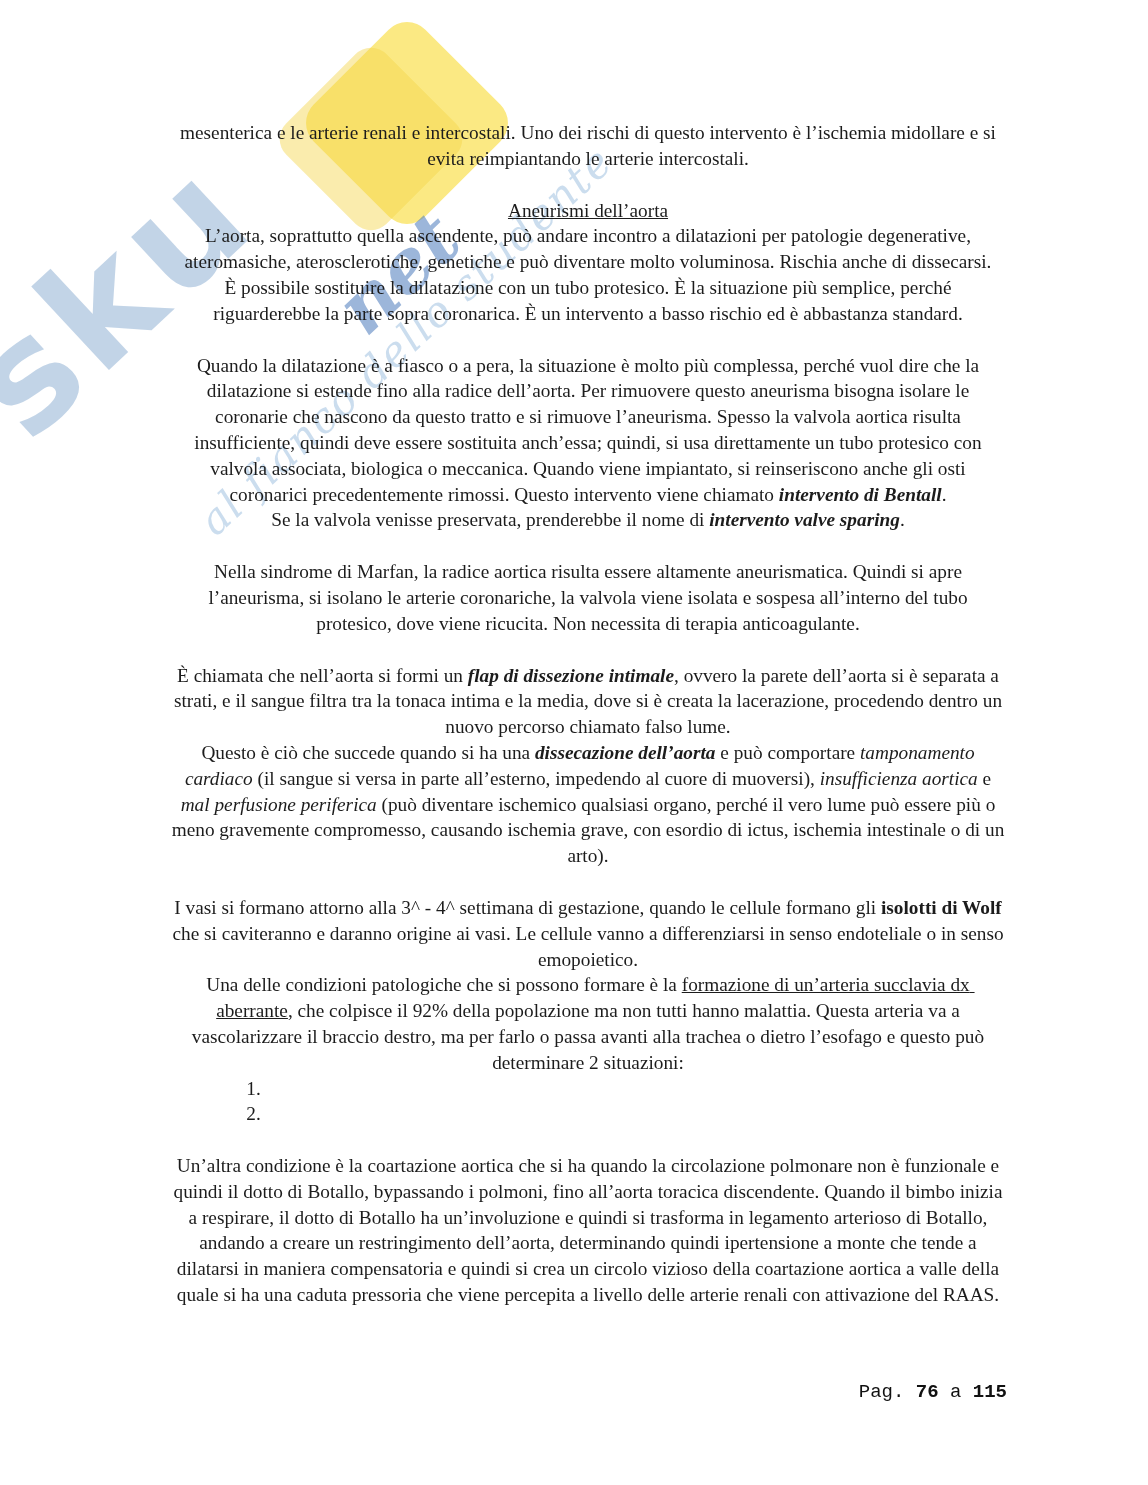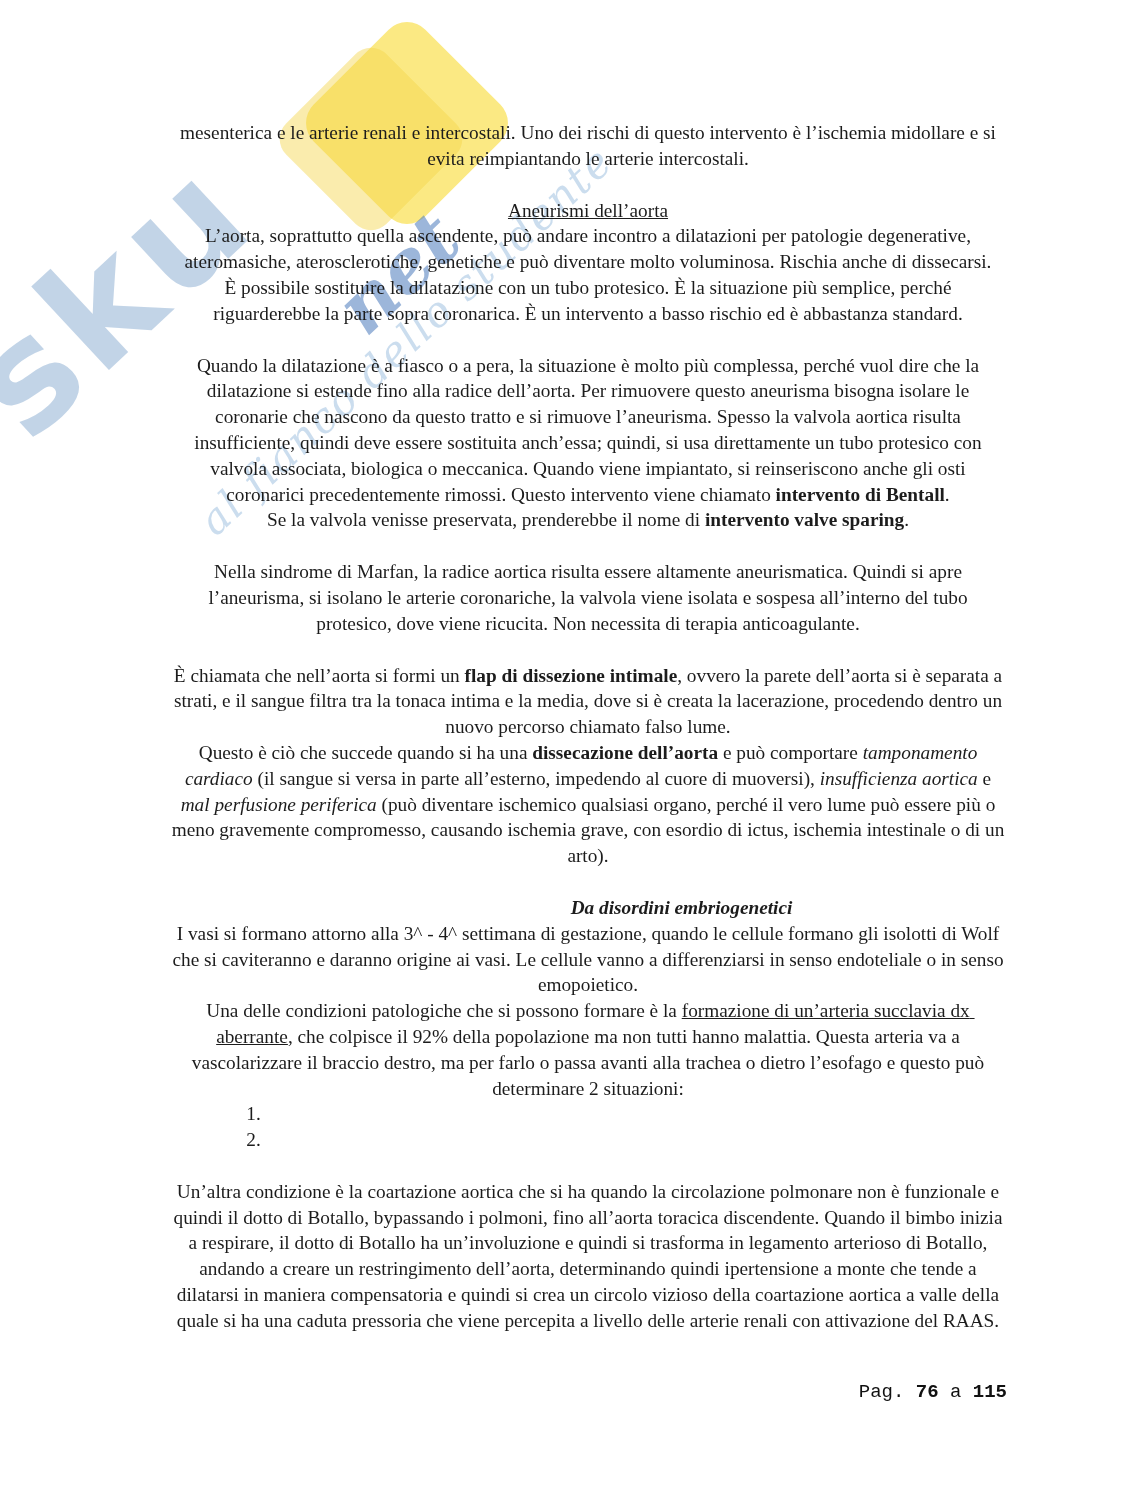--- a/index.html
+++ b/index.html
@@ -21,23 +21,23 @@
       font-style:italic;font-size:42px;line-height:1;letter-spacing:2px;
       font-family:"DejaVu Serif",serif;color:rgba(152,188,222,0.50);}
   
   .content{position:absolute;z-index:2;left:148px;right:141px;top:120px;
       font-size:19.3px;line-height:25.8px;text-align:center;margin-left:21px;}
   .para{white-space:pre-wrap;margin:0 0 26px 0;}
   .nogap{margin-bottom:0;}
   .h1{white-space:pre-wrap;margin:0;}
   .h2{margin:0 0 0 187px;font-weight:bold;font-style:italic;}
   .r-n{}
-  .r-b{font-weight:normal;}
+  .r-b{font-weight:bold;}
   .r-i{font-style:italic;}
-  .r-bi{font-weight:bold;}
+  .r-bi{font-weight:bold;font-style:italic;}
   .r-u{text-decoration:underline;}
   .olist{margin:0 0 26px 0;}
   .li{display:flex;margin:0;}
   .li-num{flex:0 0 37px;margin-left:66px;}
   .li-body{flex:1;white-space:pre-wrap;}
   
   .footer{position:absolute;z-index:2;right:141px;bottom:82px;
       font-family:Liberation Mono, monospace;font-size:19px;color:#111;}
   .fb{font-weight:bold;}
 </style>
@@ -55,21 +55,20 @@
   <div class="content">
     <p class="para"><span class="r-n">mesenterica e le arterie renali e intercostali. Uno dei rischi di questo intervento è l’ischemia midollare e si evita reimpiantando le arterie intercostali.</span></p>
     <p class="h1"><span class="r-u">Aneurismi dell’aorta</span></p>
     <p class="para"><span class="r-n">L’aorta, soprattutto quella ascendente, può andare incontro a dilatazioni per patologie degenerative, ateromasiche, aterosclerotiche, genetiche e può diventare molto voluminosa. Rischia anche di dissecarsi.
 È possibile sostituire la dilatazione con un tubo protesico. È la situazione più semplice, perché riguarderebbe la parte sopra coronarica. È un intervento a basso rischio ed è abbastanza standard.</span></p>
     <p class="para"><span class="r-n">Quando la dilatazione è a fiasco o a pera, la situazione è molto più complessa, perché vuol dire che la dilatazione si estende fino alla radice dell’aorta. Per rimuovere questo aneurisma bisogna isolare le coronarie che nascono da questo tratto e si rimuove l’aneurisma. Spesso la valvola aortica risulta insufficiente, quindi deve essere sostituita anch’essa; quindi, si usa direttamente un tubo protesico con valvola associata, biologica o meccanica. Quando viene impiantato, si reinseriscono anche gli osti coronarici precedentemente rimossi. Questo intervento viene chiamato </span><span class="r-bi">intervento di Bentall</span><span class="r-n">.
 Se la valvola venisse preservata, prenderebbe il nome di </span><span class="r-bi">intervento valve sparing</span><span class="r-n">.</span></p>
     <p class="para"><span class="r-n">Nella sindrome di Marfan, la radice aortica risulta essere altamente aneurismatica. Quindi si apre l’aneurisma, si isolano le arterie coronariche, la valvola viene isolata e sospesa all’interno del tubo protesico, dove viene ricucita. Non necessita di terapia anticoagulante.</span></p>
     <p class="para"><span class="r-n">È chiamata che nell’aorta si formi un </span><span class="r-bi">flap di dissezione intimale</span><span class="r-n">, ovvero la parete dell’aorta si è separata a strati, e il sangue filtra tra la tonaca intima e la media, dove si è creata la lacerazione, procedendo dentro un nuovo percorso chiamato falso lume.
 Questo è ciò che succede quando si ha una </span><span class="r-bi">dissecazione dell’aorta</span><span class="r-n"> e può comportare </span><span class="r-i">tamponamento cardiaco</span><span class="r-n"> (il sangue si versa in parte all’esterno, impedendo al cuore di muoversi), </span><span class="r-i">insufficienza aortica</span><span class="r-n"> e </span><span class="r-i">mal perfusione periferica</span><span class="r-n"> (può diventare ischemico qualsiasi organo, perché il vero lume può essere più o meno gravemente compromesso, causando ischemia grave, con esordio di ictus, ischemia intestinale o di un arto).</span></p>
-    <p class="h2"><span class="r-bi">Da disordini embriogenetici</span></p>
     <p class="para nogap"><span class="r-n">I vasi si formano attorno alla 3^ - 4^ settimana di gestazione, quando le cellule formano gli </span><span class="r-b">isolotti di Wolf</span><span class="r-n"> che si caviteranno e daranno origine ai vasi. Le cellule vanno a differenziarsi in senso endoteliale o in senso emopoietico.
 Una delle condizioni patologiche che si possono formare è la </span><span class="r-u">formazione di un’arteria succlavia dx aberrante</span><span class="r-n">, che colpisce il 92% della popolazione ma non tutti hanno malattia. Questa arteria va a vascolarizzare il braccio destro, ma per farlo o passa avanti alla trachea o dietro l’esofago e questo può determinare 2 situazioni:</span></p>
 
     <div class="olist">
       <div class="li">
         <span class="li-num">1.</span>
       </div>
       <div class="li">
         <span class="li-num">2.</span>
       </div>

